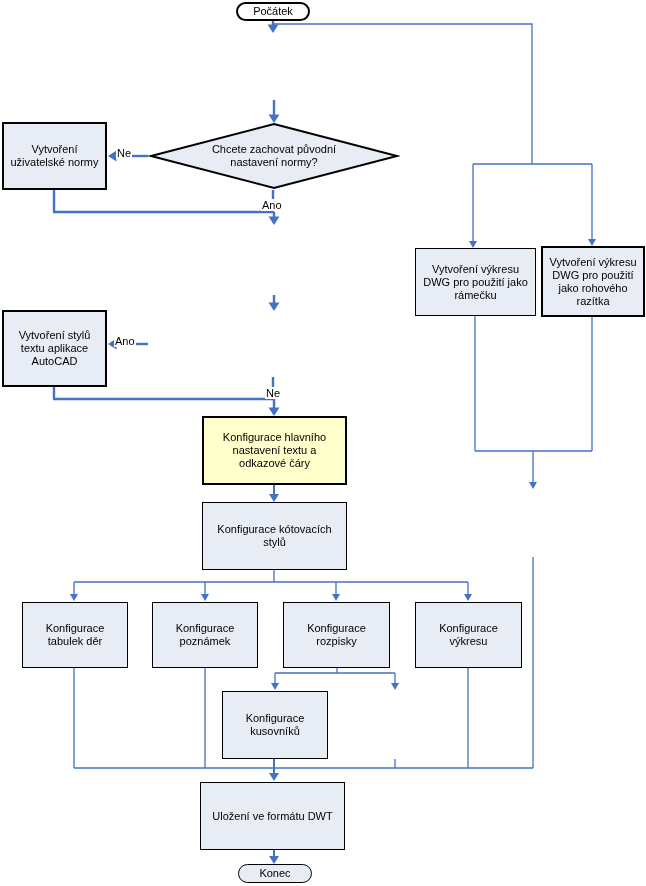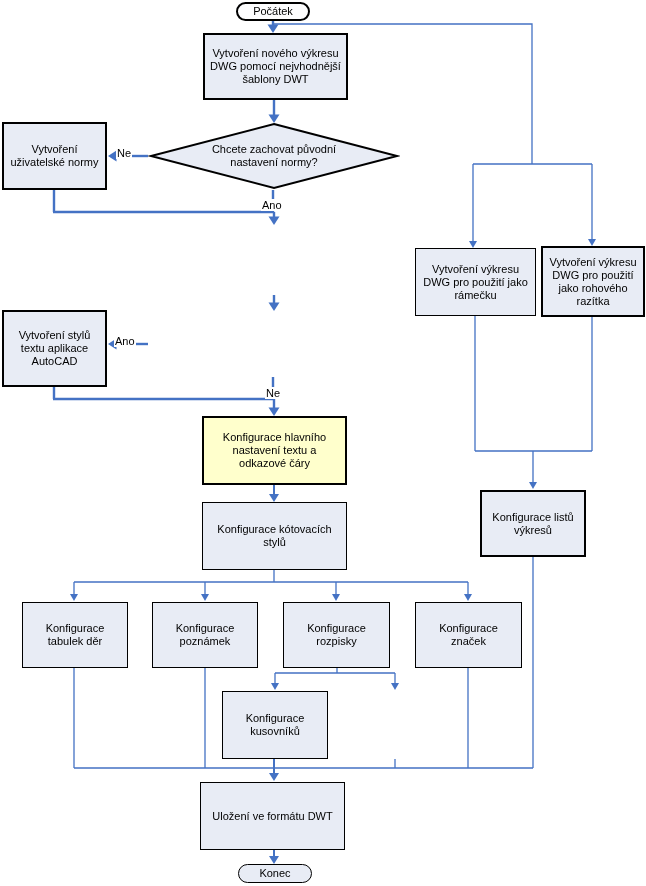--- a/index.html
+++ b/index.html
@@ -80,44 +80,42 @@
       <polygon points="332,594 340,594 336,601"></polygon>
       <polygon points="464,594 472,594 468,601"></polygon>
       <polygon points="271,683 279,683 275,690"></polygon>
       <polygon points="391,683 399,683 395,690"></polygon>
     </g>
   </svg>
 
   <div class="node pill thick" style="left:236px;top:2px;width:74px;height:19px">Počátek</div>
   <div class="node pill end" style="left:238px;top:864px;width:74px;height:19px">Konec</div>
 
-  <div class="node thick" style="left:203px;top:33px;width:145px;height:67px">Vytvoření nového výkresu DWG pomocí nejvhodnější šablony DWT</div>
   <div class="node highlight" style="left:202px;top:416px;width:145px;height:69px">Konfigurace hlavního nastavení textu a odkazové čáry</div>
   <div class="node" style="left:202px;top:502px;width:145px;height:68px">Konfigurace kótovacích stylů</div>
   <div class="node" style="left:200px;top:782px;width:145px;height:68px">Uložení ve formátu DWT</div>
 
   <div class="node thick" style="left:2px;top:122px;width:105px;height:68px">Vytvoření uživatelské normy</div>
   <div class="node thick" style="left:2px;top:310px;width:105px;height:77px">Vytvoření stylů textu aplikace AutoCAD</div>
 
   <div class="diamond" style="left:148px;top:122px;width:252px;height:68px">
     <svg width="252" height="68" viewBox="0 0 252 68">
       <polygon points="126,2 249,34 126,66 3,34" fill="#E8ECF5" stroke="#000" stroke-width="2"></polygon>
     </svg>
     <div class="dlabel">Chcete zachovat původní nastavení normy?</div>
   </div>
 
   <div class="node" style="left:22px;top:602px;width:106px;height:66px">Konfigurace tabulek děr</div>
   <div class="node" style="left:152px;top:602px;width:106px;height:66px">Konfigurace poznámek</div>
   <div class="node" style="left:283px;top:602px;width:107px;height:66px">Konfigurace rozpisky</div>
-  <div class="node" style="left:415px;top:602px;width:107px;height:66px">Konfigurace značek</div>
+  <div class="node" style="left:415px;top:602px;width:107px;height:66px">Konfigurace výkresu</div>
 
   <div class="node" style="left:222px;top:691px;width:106px;height:68px">Konfigurace kusovníků</div>
 
   <div class="node" style="left:415px;top:248px;width:121px;height:68px">Vytvoření výkresu DWG pro použití jako rámečku</div>
   <div class="node thick" style="left:541px;top:246px;width:104px;height:71px">Vytvoření výkresu DWG pro použití jako rohového razítka</div>
-  <div class="node thick" style="left:480px;top:490px;width:106px;height:67px">Konfigurace listů výkresů</div>
 
   <div class="edge-label" style="left:116px;top:147px">Ne</div>
   <div class="edge-label" style="left:261px;top:199px">Ano</div>
   <div class="edge-label" style="left:114px;top:335px">Ano</div>
   <div class="edge-label" style="left:265px;top:387px">Ne</div>
 
 </div>
 
 </body></html>

